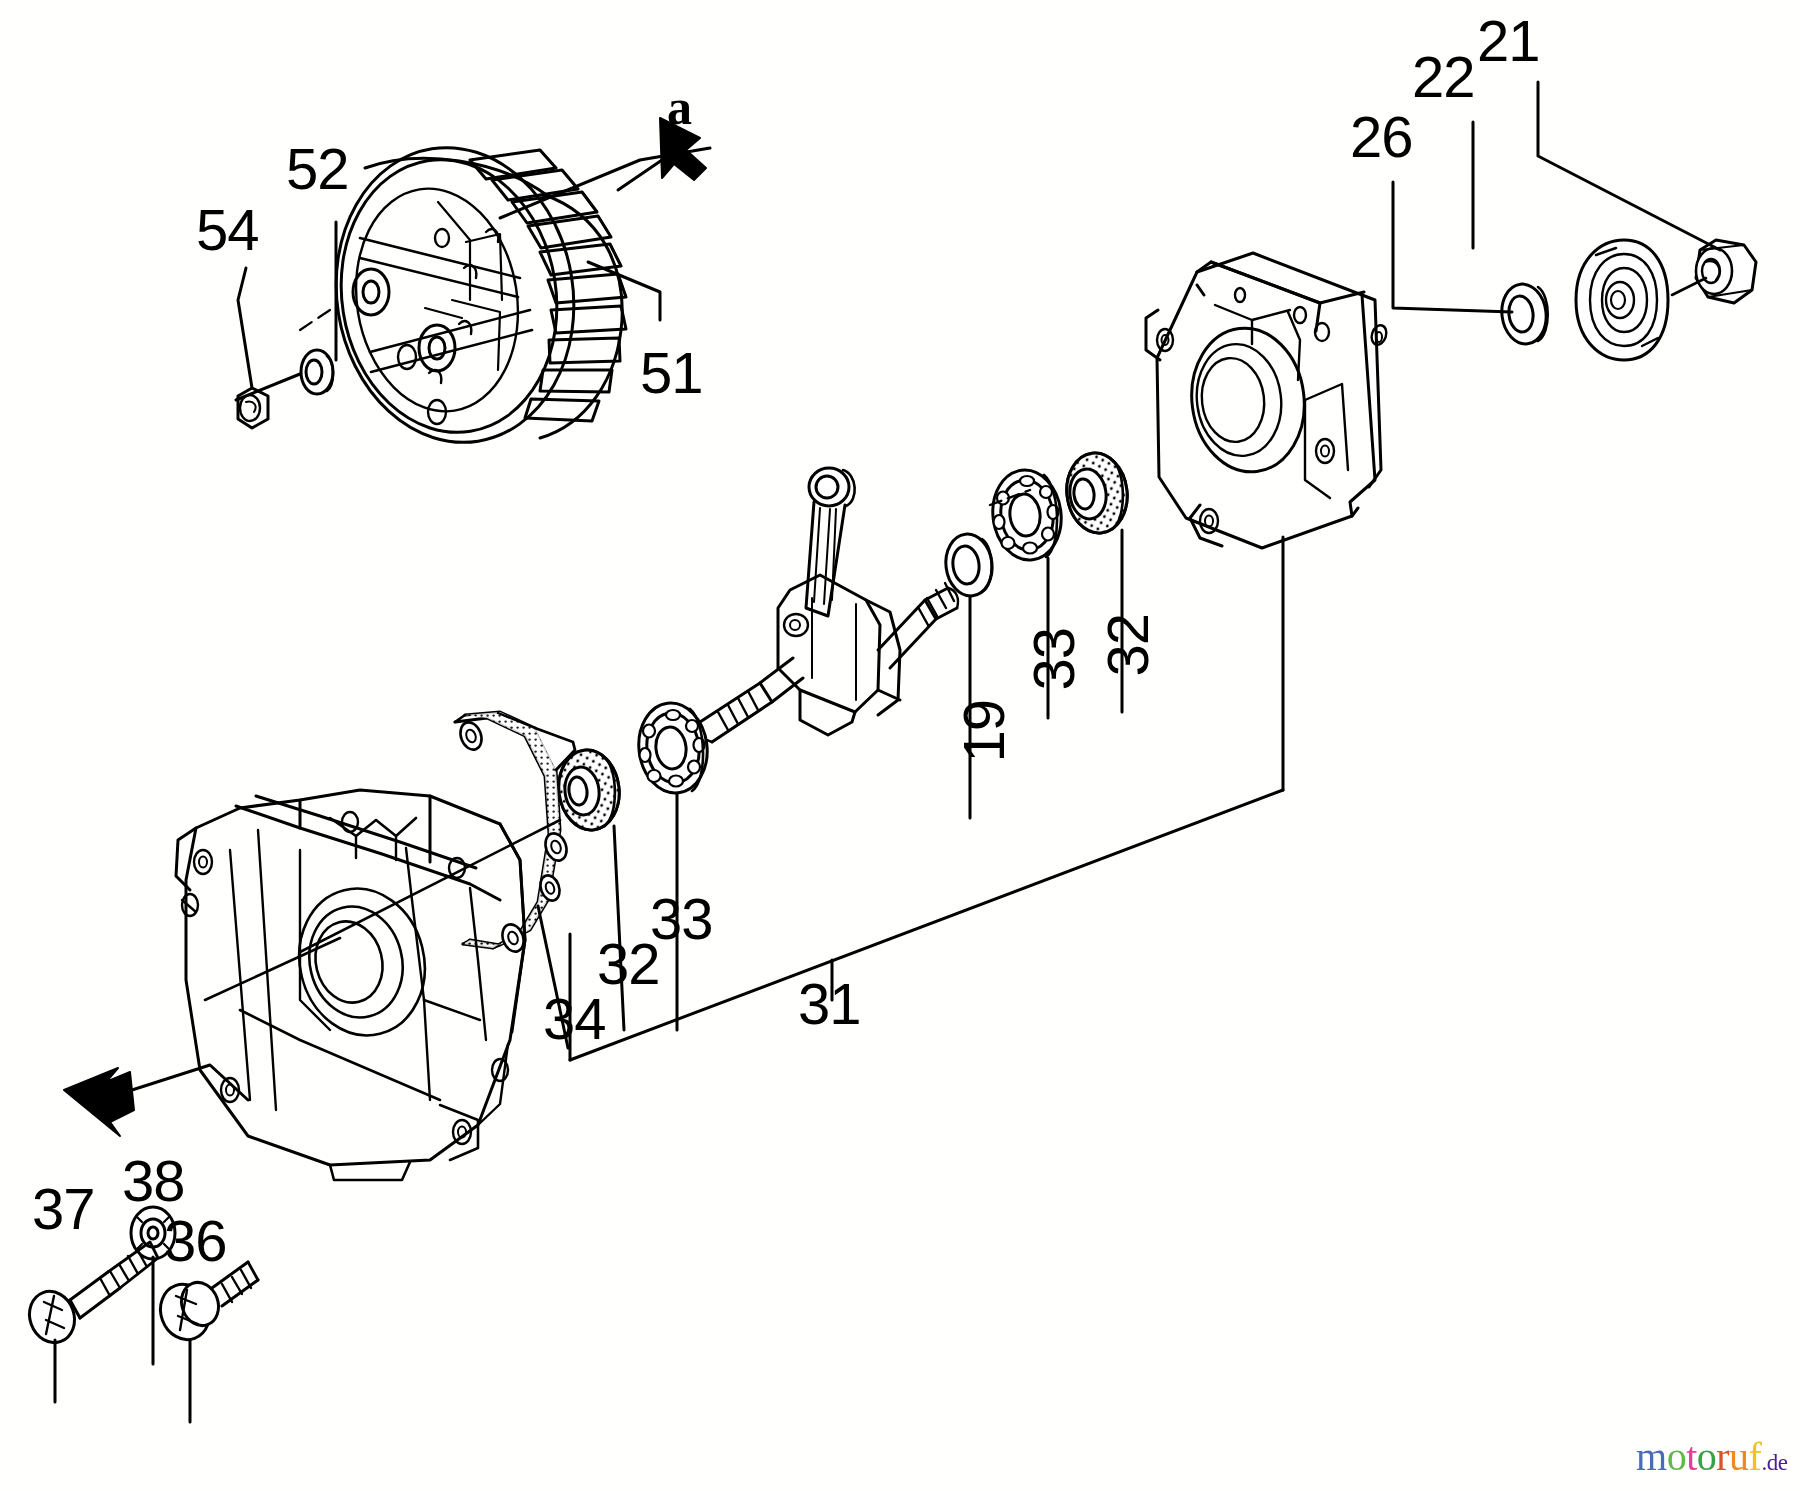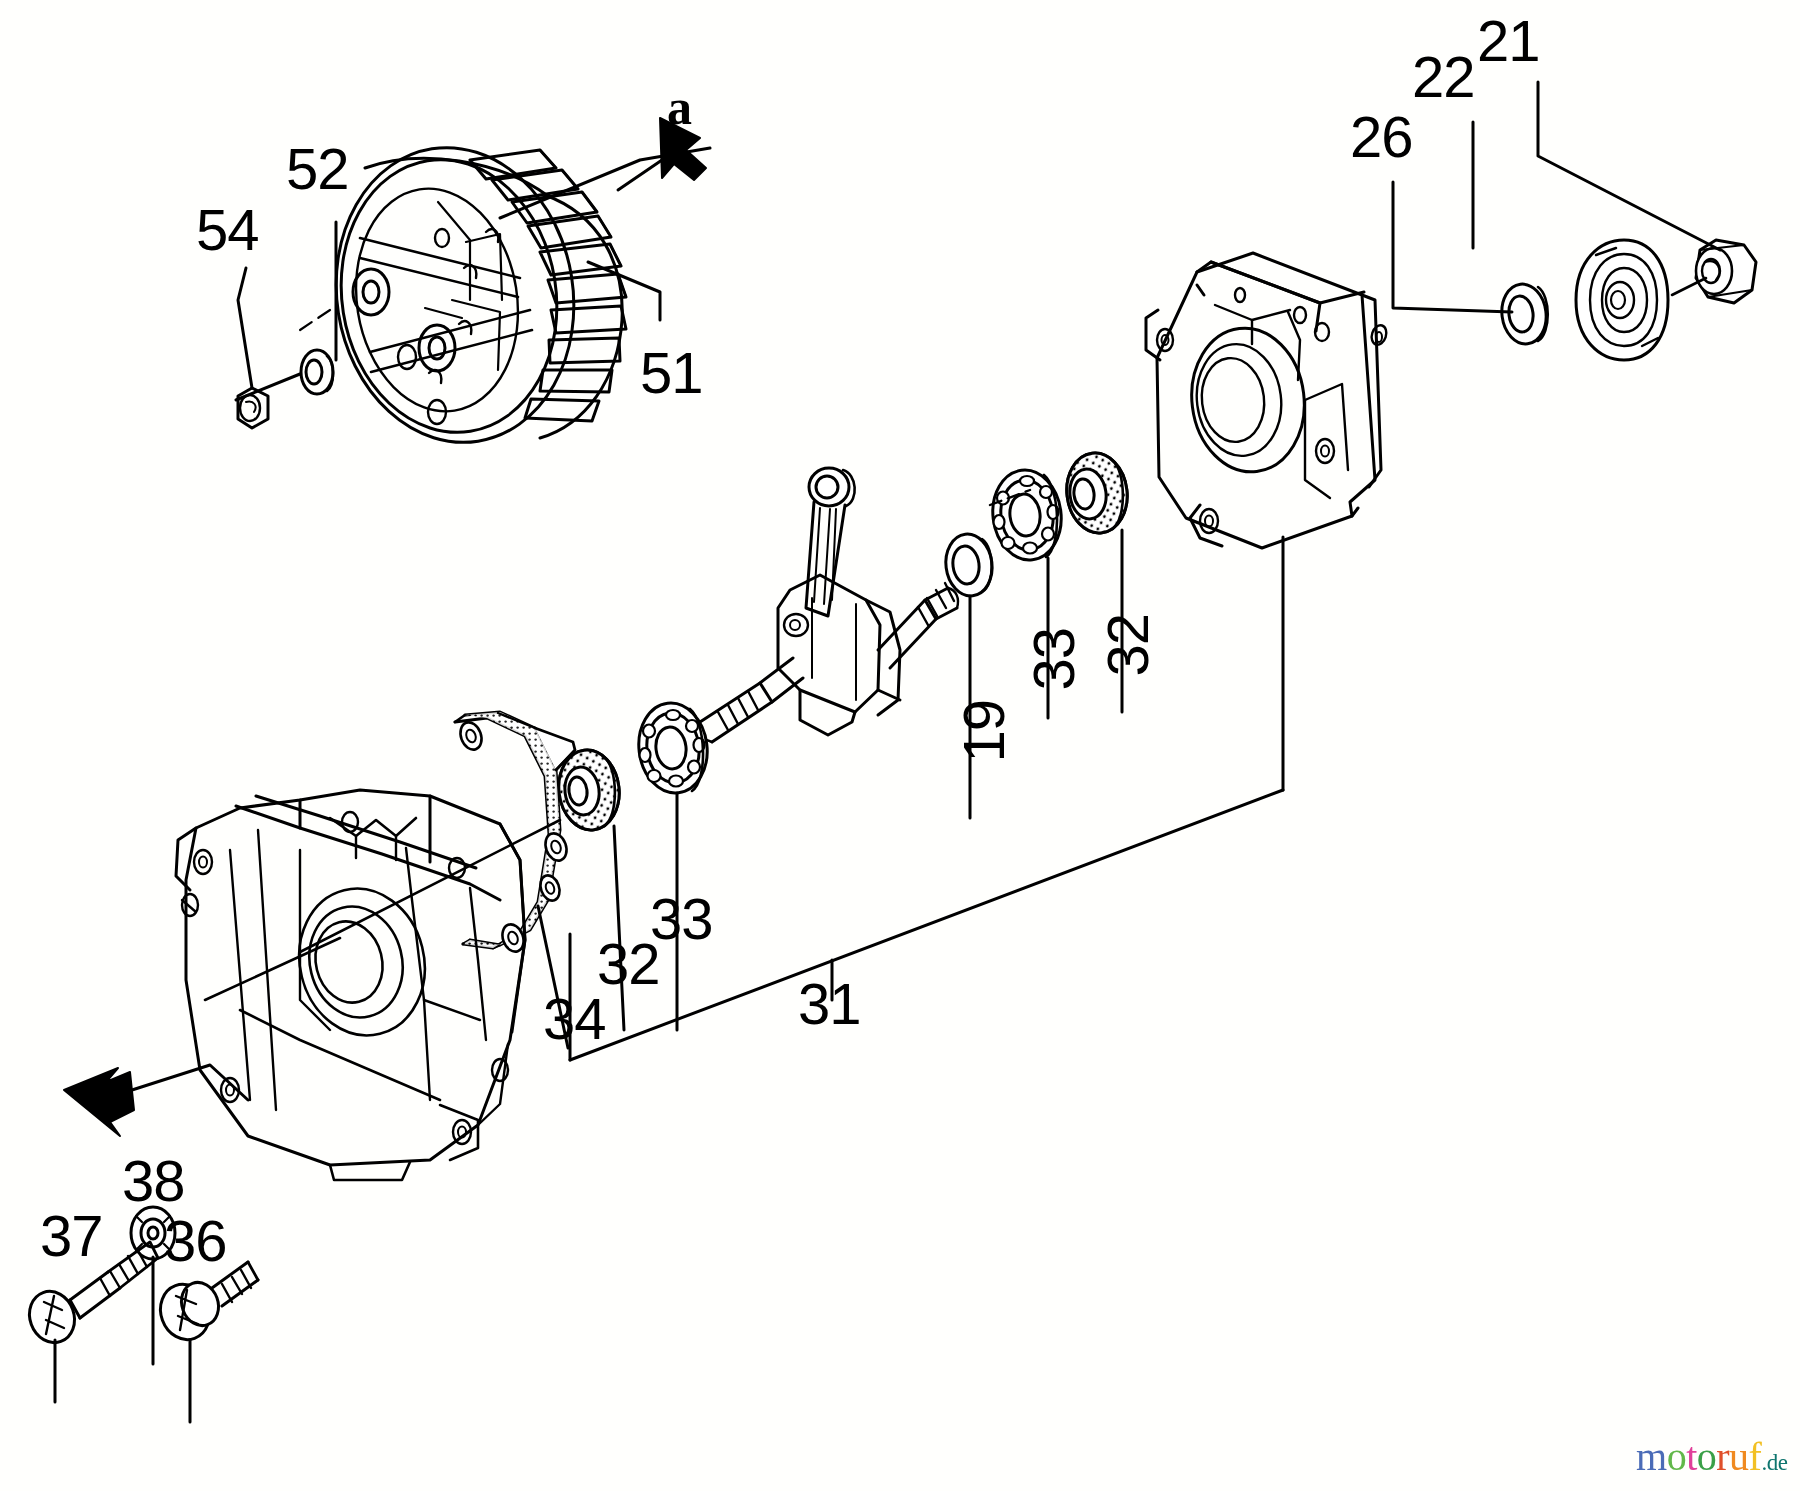--- a/index.html
+++ b/index.html
@@ -48,21 +48,21 @@
     top: 1437px;
     font-family: "Liberation Serif", serif;
     font-size: 40px;
     line-height: 1;
     white-space: nowrap;
     font-weight: 400;
   }
   #watermark span { letter-spacing: -0.5px; }
   .wm-de {
     font-size: 23px;
-    color: #0f766e;
+    color: #4c1d95;
   }
 </style>
 </head>
 <body>
 
 <div id="page">
 
   <svg id="diagram-svg" viewBox="0 0 1800 1491">
     <defs>
       <pattern id="hatch" width="7" height="7" patternUnits="userSpaceOnUse" patternTransform="rotate(35)">
@@ -487,21 +487,21 @@
 
   <div class="callout" style="left:955px; top:700px; writing-mode:vertical-rl; text-orientation:mixed; transform:rotate(180deg); transform-origin:center;">19</div>
   <div class="callout" style="left:1025px; top:628px; writing-mode:vertical-rl; text-orientation:mixed; transform:rotate(180deg); transform-origin:center;">33</div>
   <div class="callout" style="left:1099px; top:614px; writing-mode:vertical-rl; text-orientation:mixed; transform:rotate(180deg); transform-origin:center;">32</div>
 
   <div class="callout" style="left:798px; top:975px;">31</div>
   <div class="callout" style="left:650px; top:890px;">33</div>
   <div class="callout" style="left:597px; top:935px;">32</div>
   <div class="callout" style="left:543px; top:948px;margin-top:42px;">34</div>
 
-  <div class="callout" style="left:40px; top:1180px;margin-top:27px;">37</div>
+  <div class="callout" style="left:32px; top:1180px;">37</div>
   <div class="callout" style="left:122px; top:1152px;">38</div>
   <div class="callout" style="left:164px; top:1212px;">36</div>
 
   <div class="callout-a" style="left:667px; top:82px;">a</div>
 
   <div id="watermark">
     <span style="color:#4b6cb7;">m</span><span style="color:#62b84a;">o</span><span style="color:#e0409a;">t</span><span style="color:#3aa047;">o</span><span style="color:#e0502a;">r</span><span style="color:#f08a20;">u</span><span style="color:#f2c023;">f</span><span class="wm-de">.de</span>
   </div>
 
 </div>

